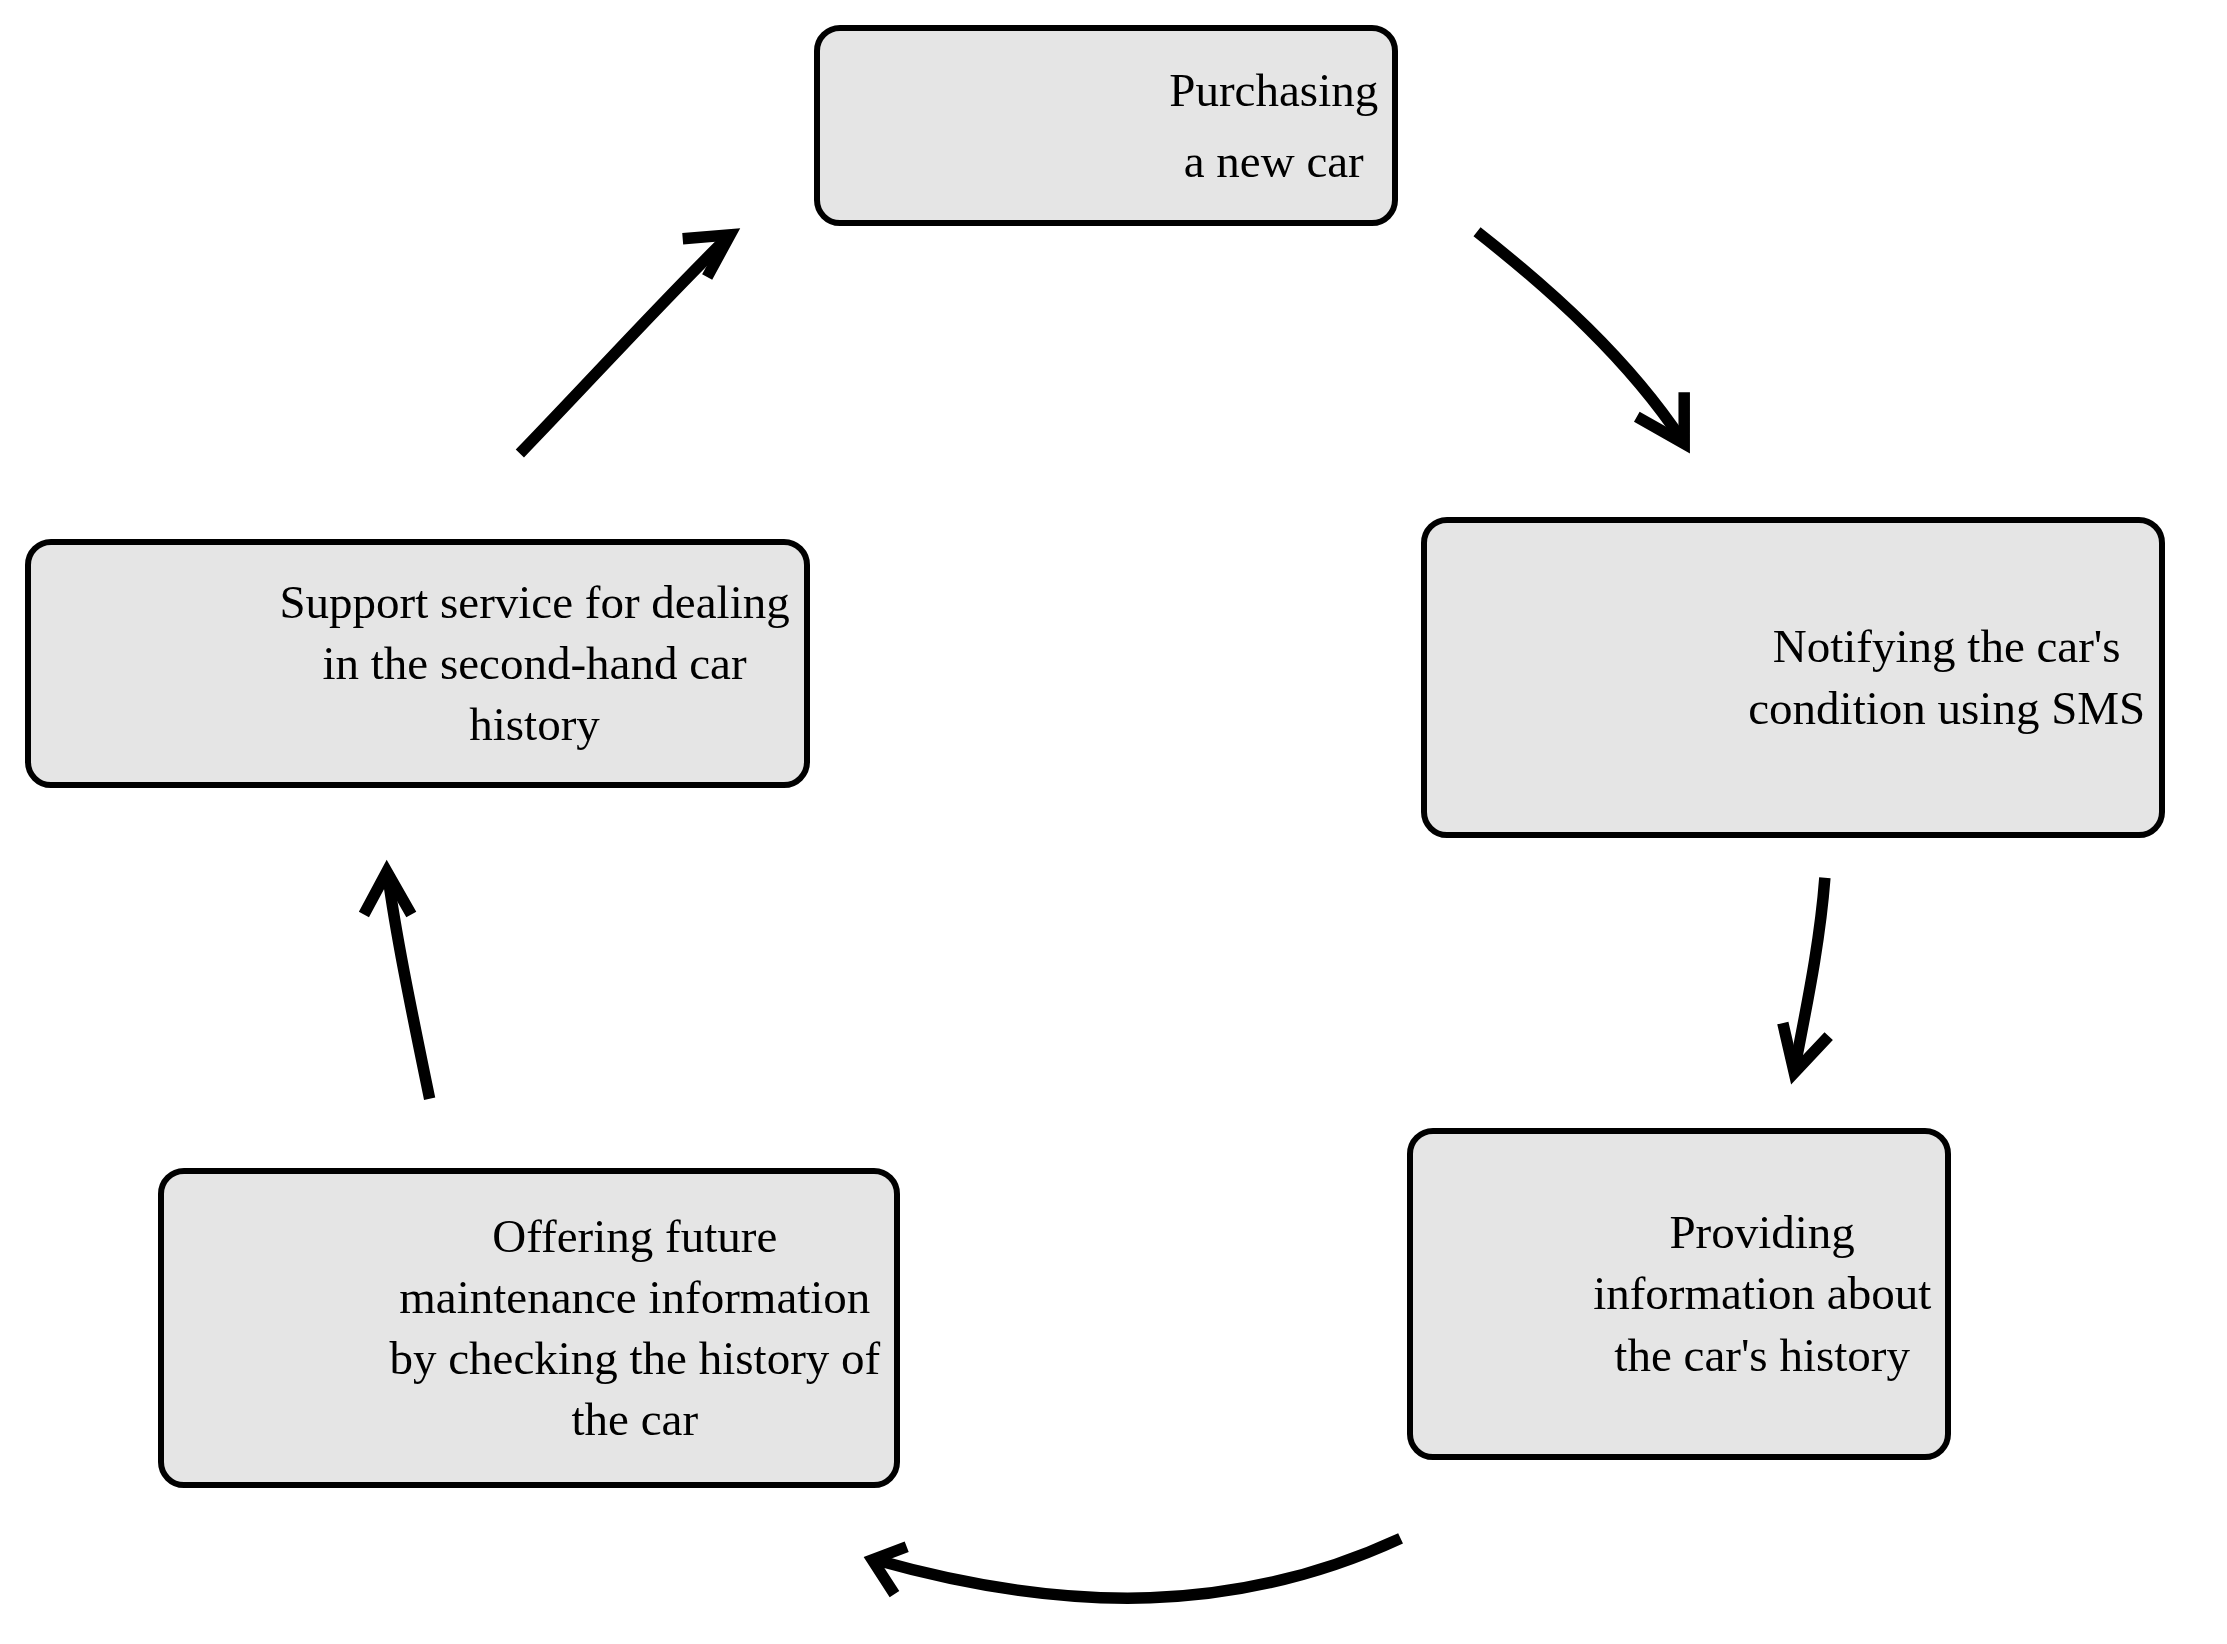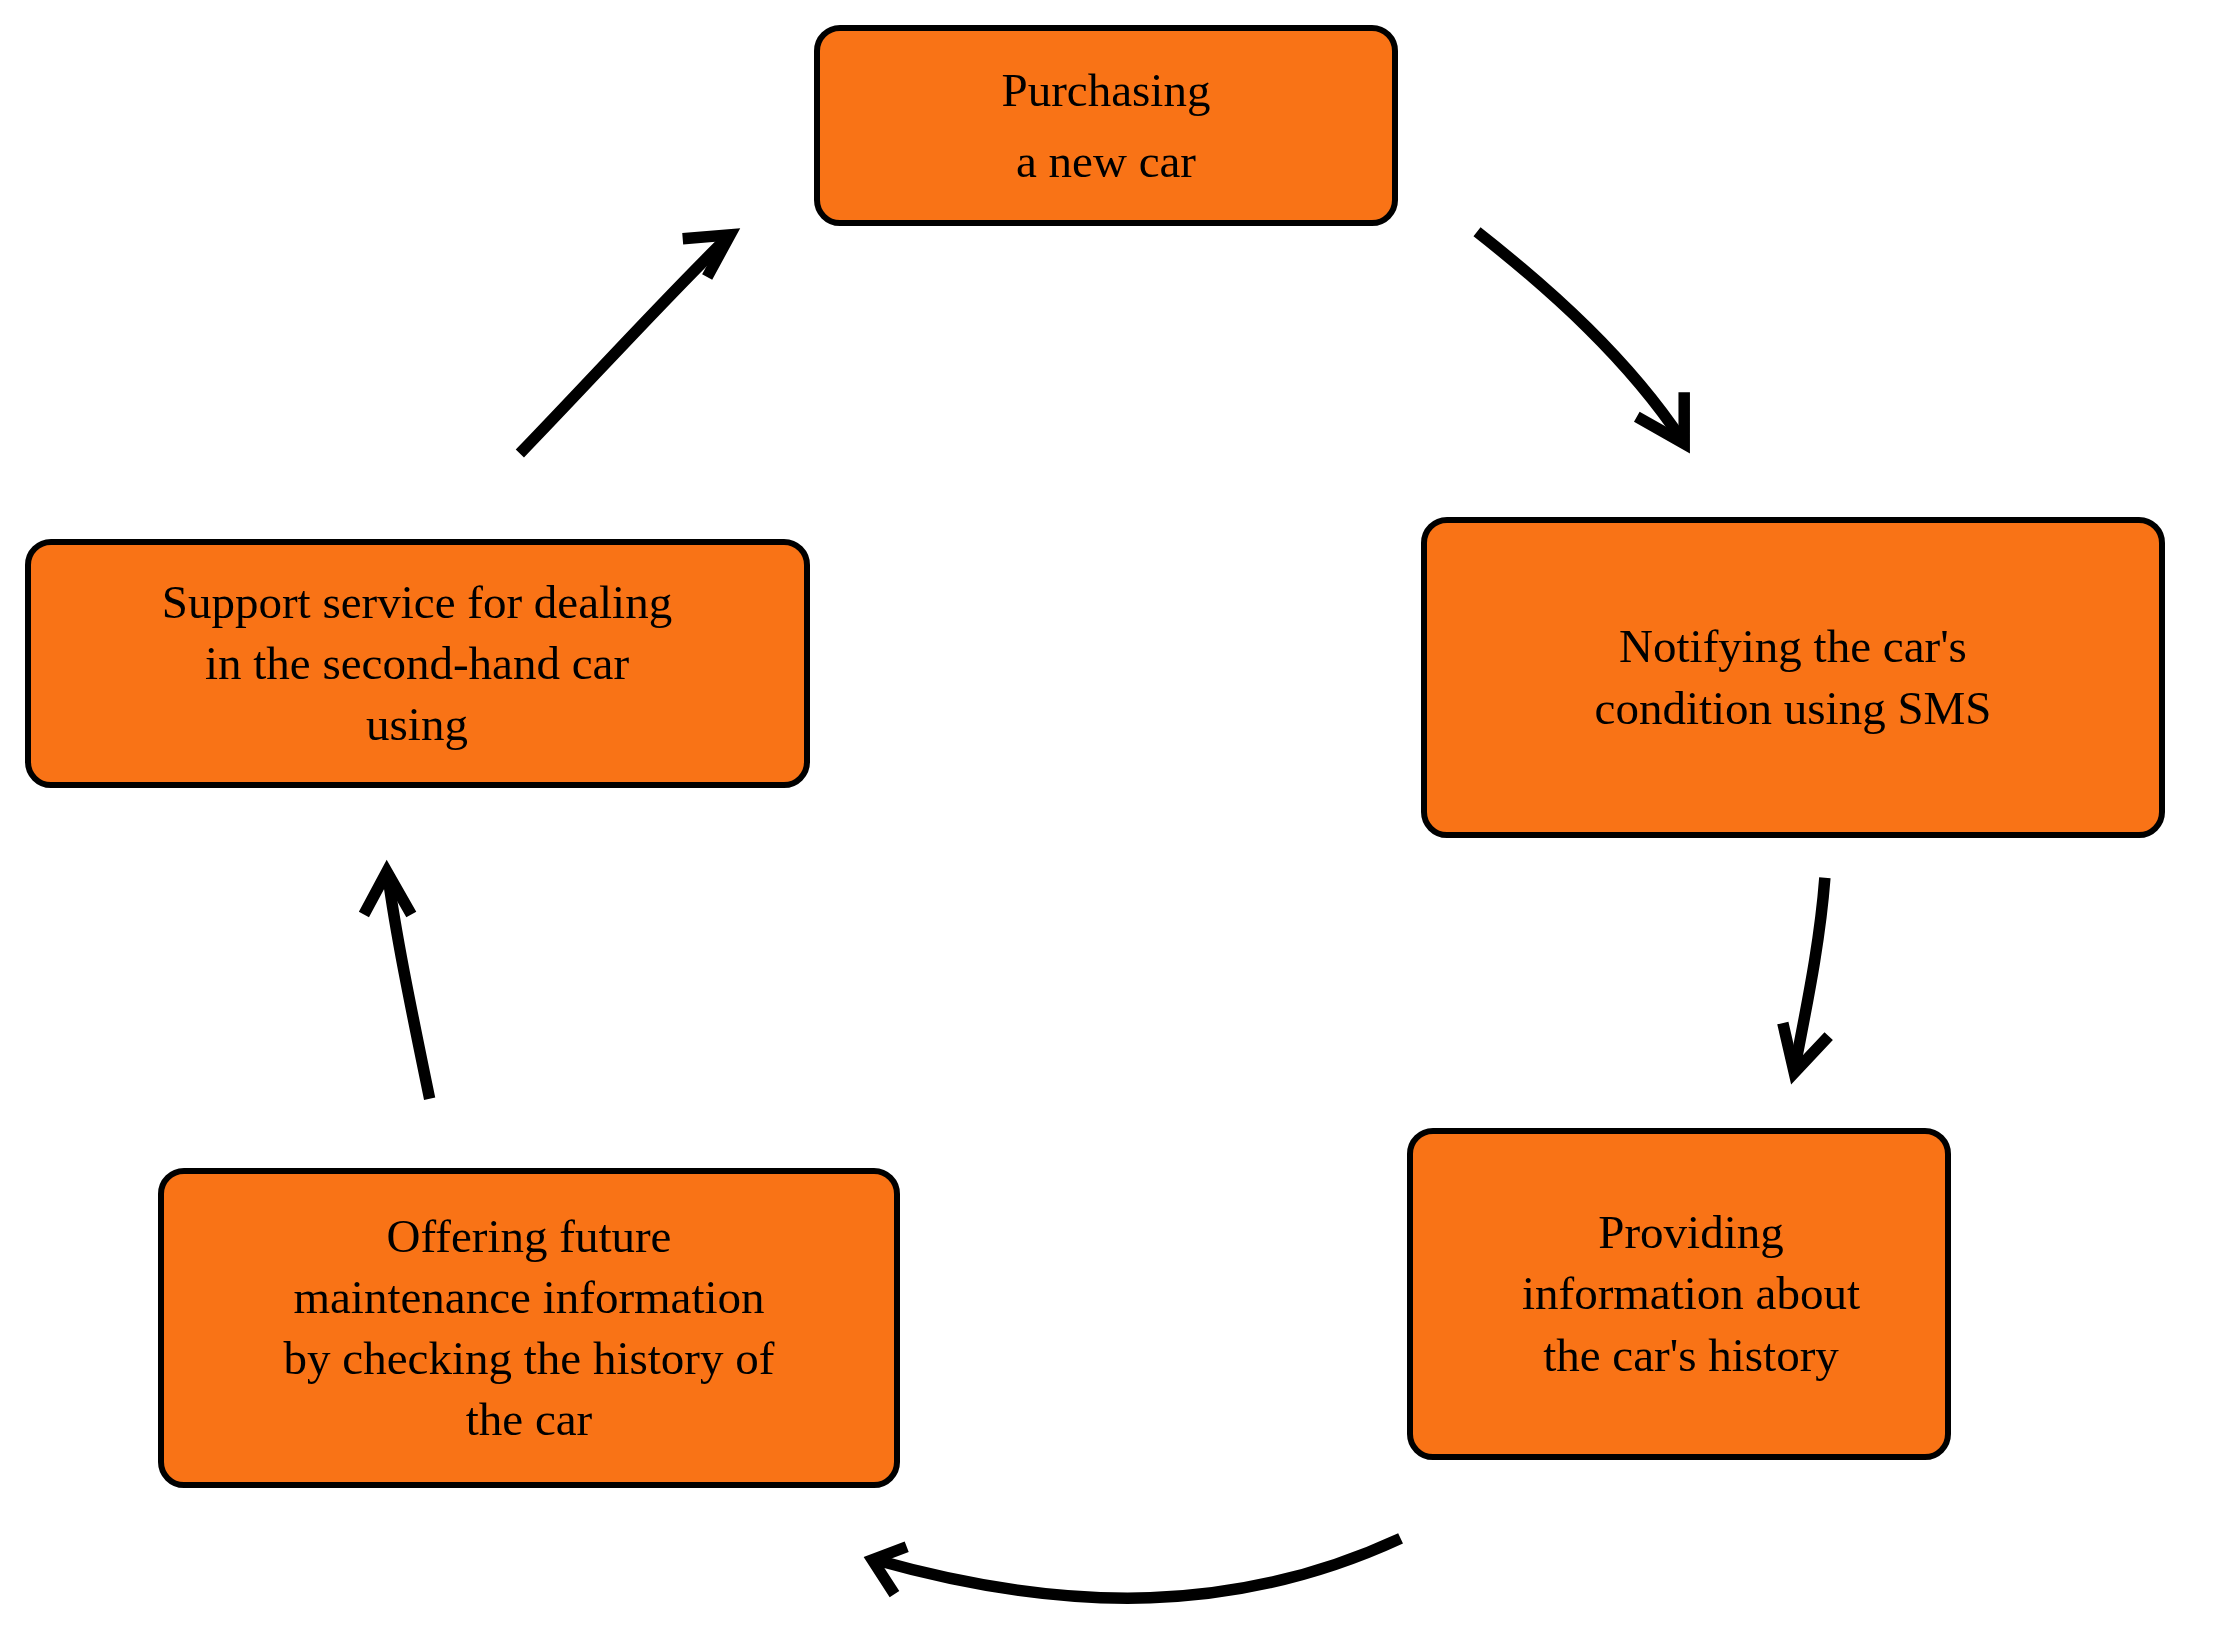--- a/index.html
+++ b/index.html
@@ -20,26 +20,26 @@
     position: absolute;
     left: 0;
     top: 0;
     width: 2227px;
     height: 1644px;
     pointer-events: none;
   }
   .node {
     position: absolute;
     box-sizing: border-box;
-    background: #f97316;
+    background: #e5e5e5;
     border: 6.1px solid #000000;
     border-radius: 26px;
     display: flex;
     align-items: center;
-    justify-content: center;
+    justify-content: flex-end;
     text-align: center;
     z-index: 2;
   }
   .node-label {
     display: block;
     color: #000000;
     font-size: 47px;
     line-height: 1.30;
     letter-spacing: 0px;
     white-space: pre-line;
@@ -108,17 +108,17 @@
   <div class="node" id="node-offering">
     <span class="node-label">Offering   future
 maintenance information
 by checking the history of
 the car</span>
   </div>
 
   <div class="node" id="node-support">
     <span class="node-label">Support service for dealing
 in the second-hand car
-using</span>
+history</span>
   </div>
 
 </div>
 
 
 </body></html>

